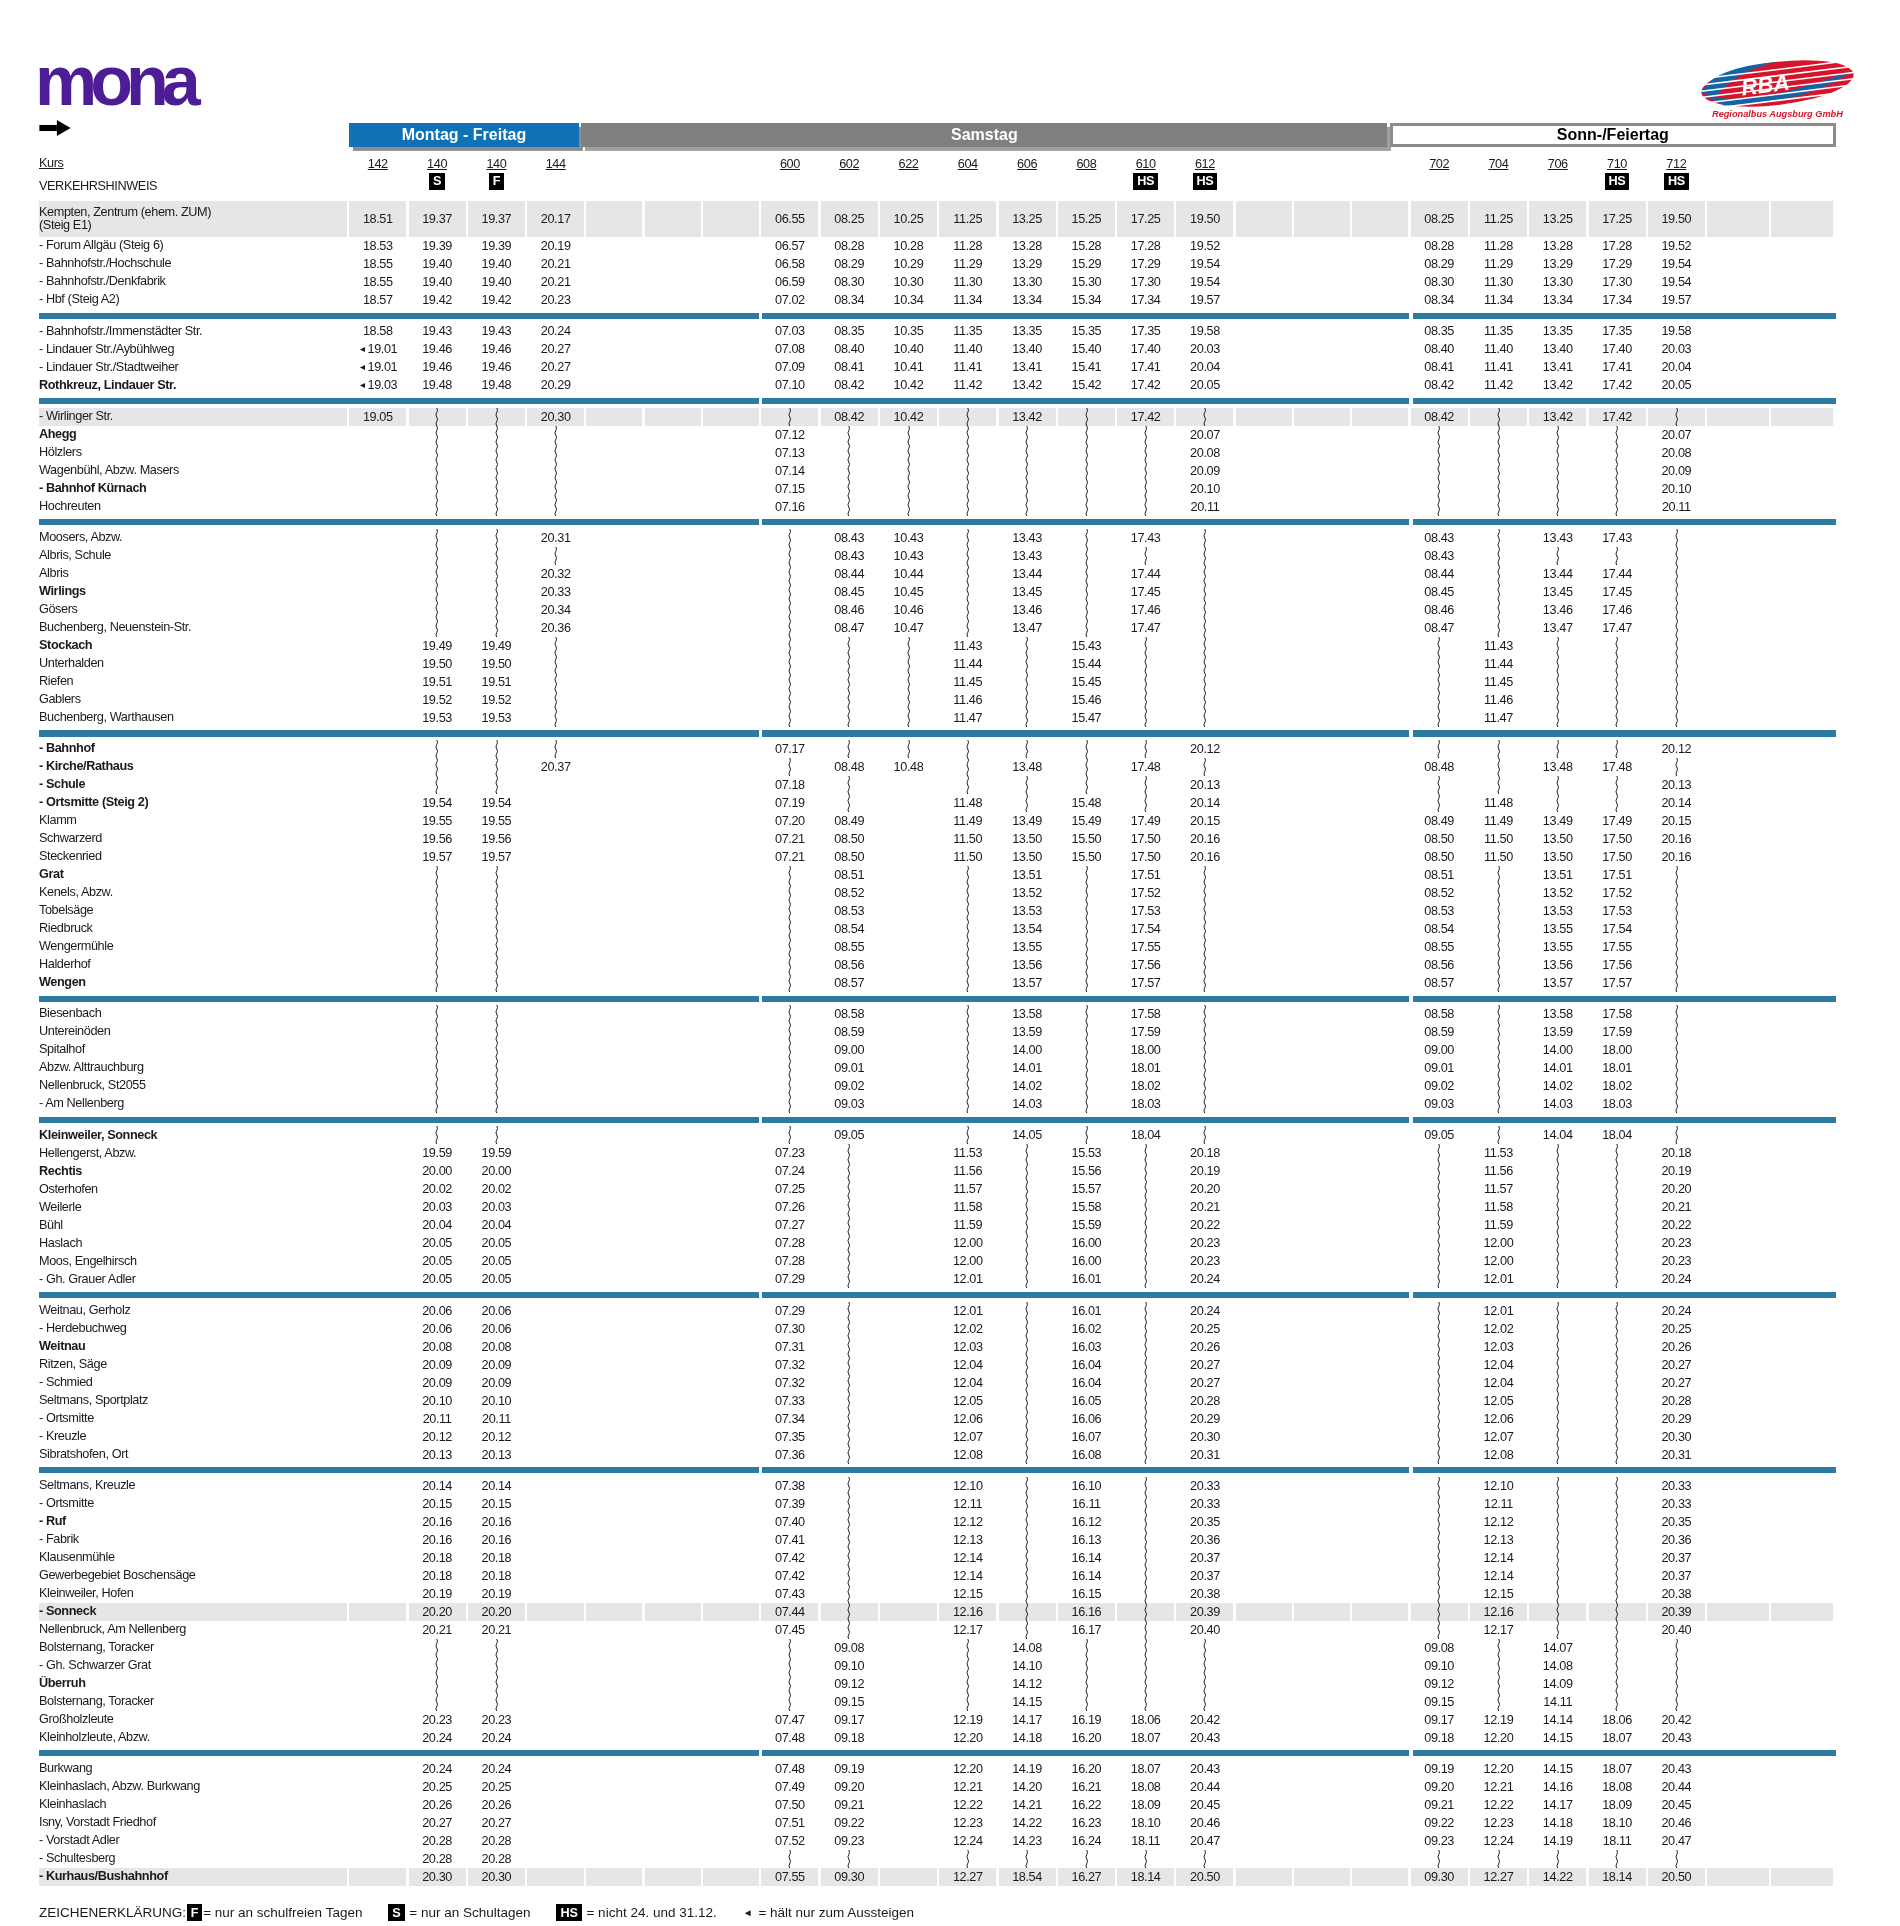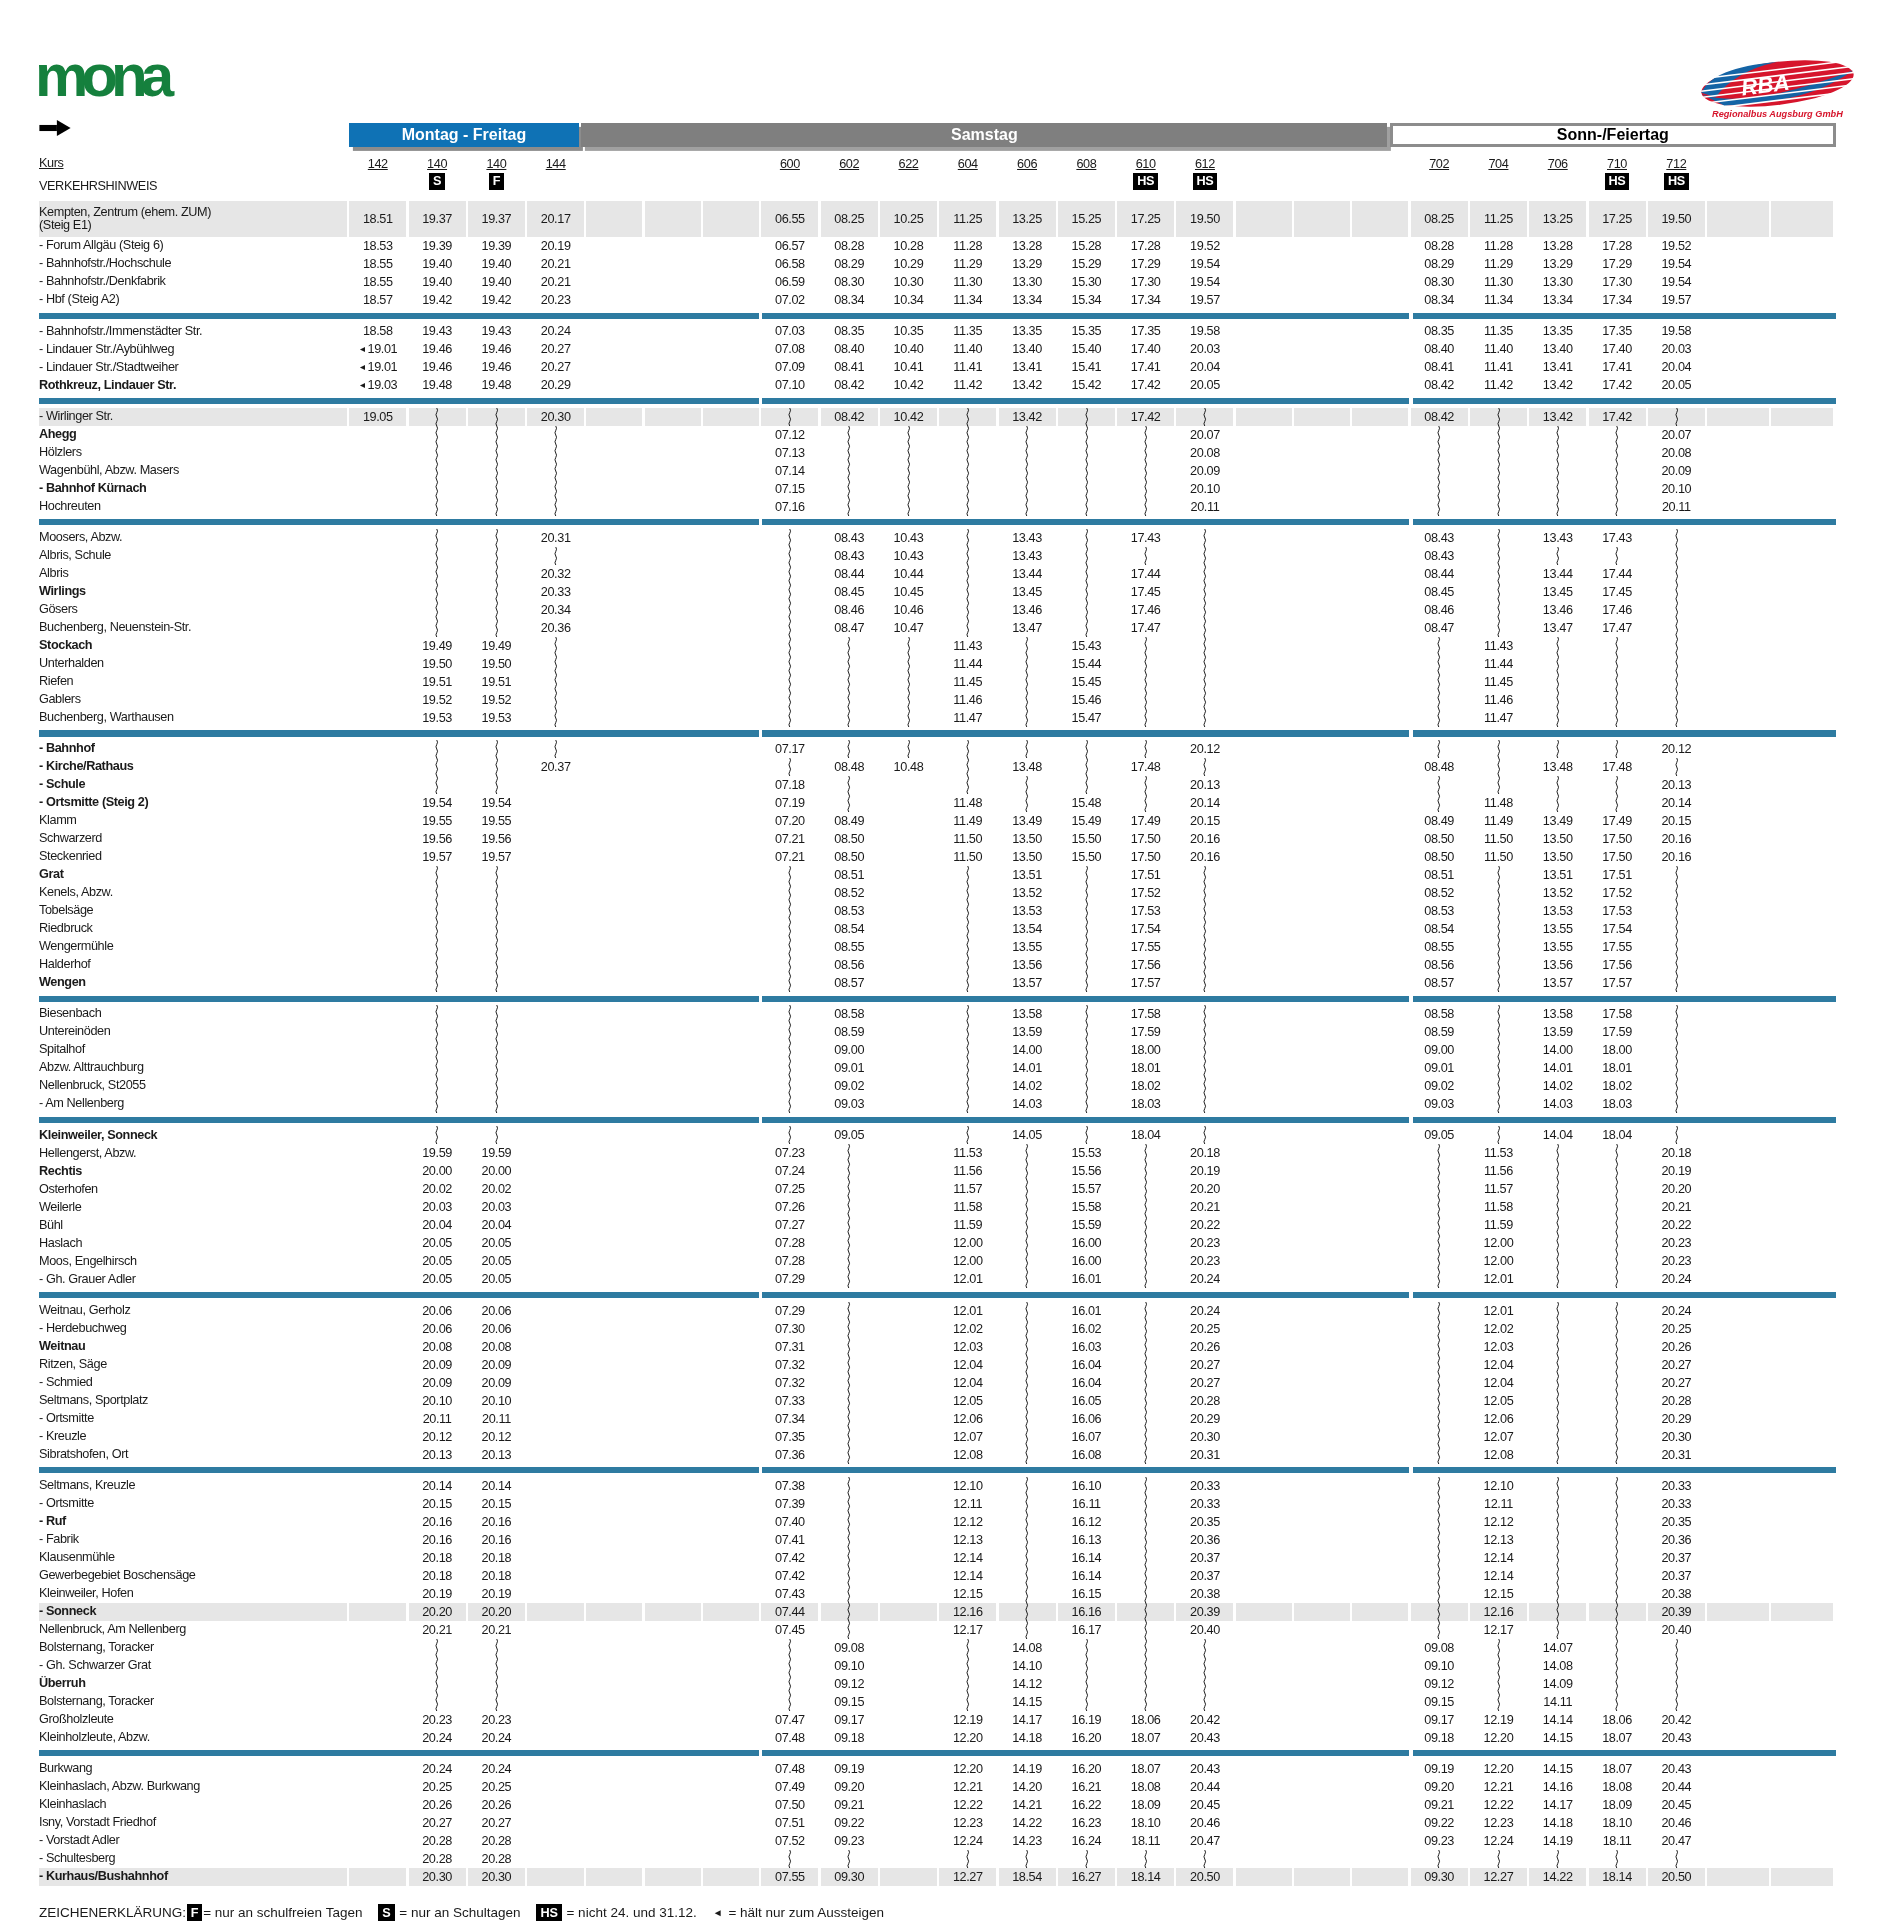--- a/index.html
+++ b/index.html
@@ -1,19 +1,19 @@
 <!DOCTYPE html>
 <html style="font-size:6.2px"><head>
 <meta charset="utf-8">
 <style>
   html,body{margin:0;padding:0;background:#fff;}
   body{width:1901px;height:2613px;position:relative;font-family:"Liberation Sans",sans-serif;color:#1a1a1a;}
   .page{position:absolute;inset:0;overflow:hidden;}
   
-  .logo{position:absolute;left:35px;top:46px;font-size:60px;font-weight:bold;color:#15803d;letter-spacing:-7px;line-height:1;text-align:right;}
+  .logo{position:absolute;left:35px;top:46px;font-size:70px;font-weight:bold;color:#4c1d95;letter-spacing:-7px;line-height:1;text-align:right;}
   .titlebox{position:absolute;left:333px;top:49px;width:1260px;height:65px;border:4.2px solid #000;border-radius:28px;display:flex;align-items:center;background:#fff;}
   .route{font-size:55px;font-weight:bold;padding-left:40px;line-height:1;letter-spacing:-1.5px;}
   .title{flex:1;text-align:center;font-size:22.3px;font-weight:bold;letter-spacing:-0.4px;}
   .rba{position:absolute;left:1691px;top:53px;}
   .arrowbox{position:absolute;left:39px;top:120px;}
   
   .sheet{position:absolute;left:39px;top:123px;width:1797px;}
   .bands{margin-left:310px;display:flex;gap:2.3px;height:24px;}
   .band{height:100%;display:flex;align-items:center;justify-content:center;font-weight:bold;font-size:16px;box-sizing:border-box;}
   .band.mf{width:235px;background:#0f72b5;color:#fff;box-shadow:3.9px 3.9px 0 #8c8c8c;}
@@ -29,21 +29,21 @@
   .c{display:flex;align-items:center;justify-content:center;font-size:12.7px;letter-spacing:-0.4px;position:relative;overflow:visible;}
   .st{flex-direction:column;align-items:flex-start;justify-content:center;text-align:left;line-height:1.08;white-space:nowrap;}
   .bold{font-weight:bold;}
   .shaded .c{background:#e6e6e6;}
   .wv{width:3.5px;height:100%;display:block;}
   .wv path{stroke:#000;stroke-width:2.4;fill:none;}
   .xf{font-size:8.5px;margin-right:1.2px;}
   .sep{display:flex;gap:3.1px;margin:3.5px 0;}
   .sep div{height:6.2px;background:#2e7ba1;}
   .s1{width:721px}.s2{width:648px}.s3{width:424px}
-  .legend{margin-top:18.5px;display:flex;align-items:center;gap:16px;font-size:13.5px;}
+  .legend{margin-top:18.5px;display:flex;align-items:center;gap:26px;font-size:13.5px;}
   .legend .item{display:flex;align-items:center;gap:4.6px;white-space:nowrap;}
   .legend .item:first-child{gap:0.8px;}
 </style>
 </head>
 <body>
 
 <div class="page">
 
   <div class="logo">mona</div>
 

